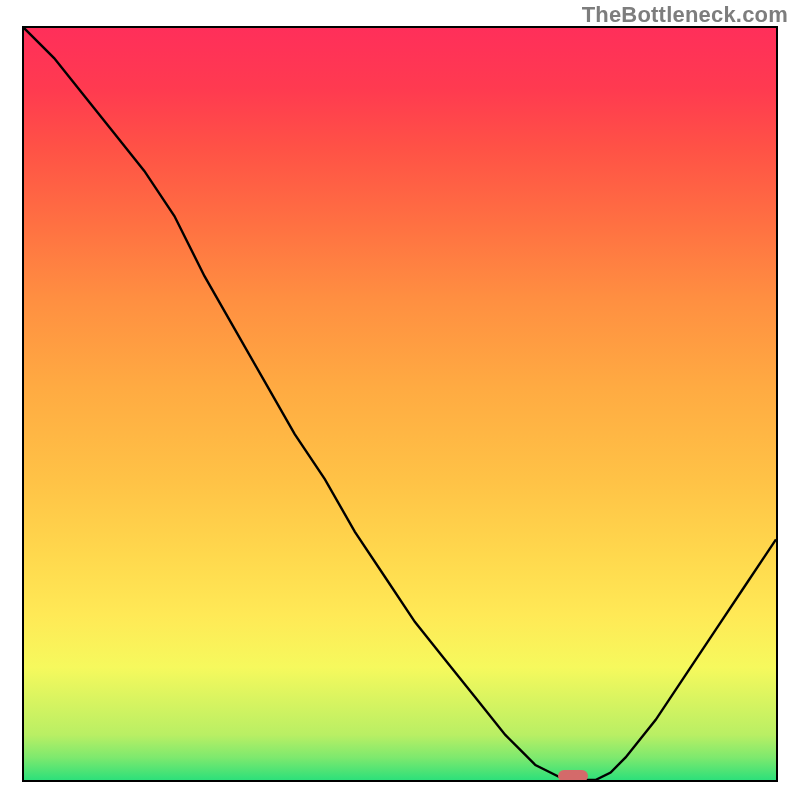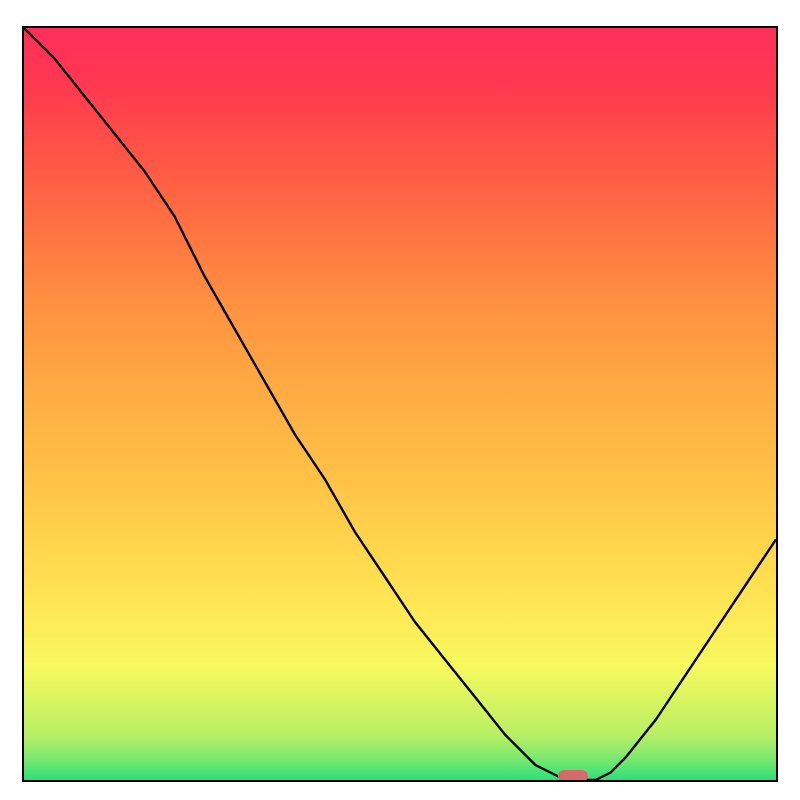--- a/index.html
+++ b/index.html
@@ -20,20 +20,21 @@
       #ff5246 84%,
       #ff3a50 92%,
       #ff2f5a 100%)}
   .curve{position:absolute;inset:0}
   .marker{position:absolute;height:12px;border-radius:6px;background:#d46a6a}
 </style>
 </head>
 <body>
 <div class="stage">
 
+  <div class="watermark">TheBottleneck.com</div>
 
   <div class="plot">
     <div class="gradient"></div>
     <svg class="curve" viewBox="0 0 752 752" preserveAspectRatio="none">
       <path id="curvePath" fill="none" stroke="#000" stroke-width="2.4" d="M0.0 0.0 L30.1 30.1 L60.2 67.7 L90.2 105.3 L120.3 142.9 L150.4 188.0 L180.5 248.2 L210.6 300.8 L240.6 353.4 L270.7 406.1 L300.8 451.2 L330.9 503.8 L361.0 549.0 L391.0 594.1 L421.1 631.7 L451.2 669.3 L481.3 706.9 L496.3 721.9 L511.4 737.0 L526.4 744.5 L541.4 752.0 L556.5 752.0 L571.5 752.0 L586.6 744.5 L601.6 729.4 L631.7 691.8 L661.8 646.7 L691.8 601.6 L721.9 556.5 L752.0 511.4 "></path>
     </svg>
     <div class="marker" id="marker" style="left: 533.92px; width: 30.08px; bottom: -2px;"></div>
   </div>
 
 </div>

